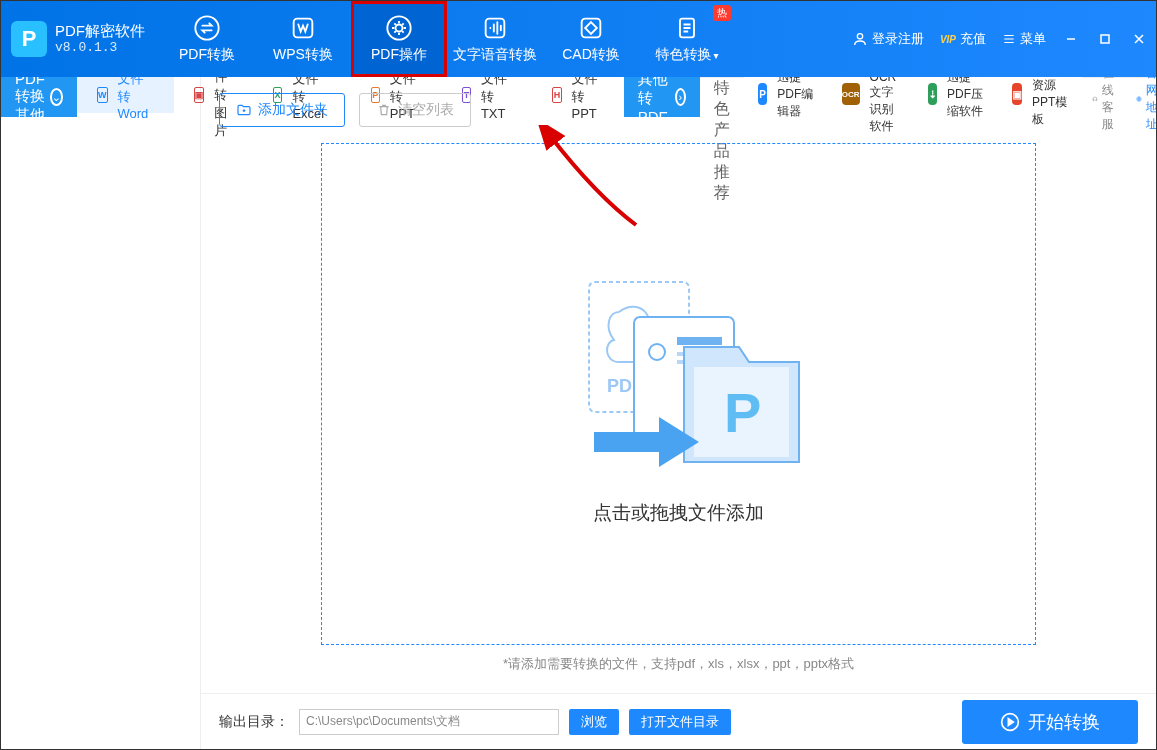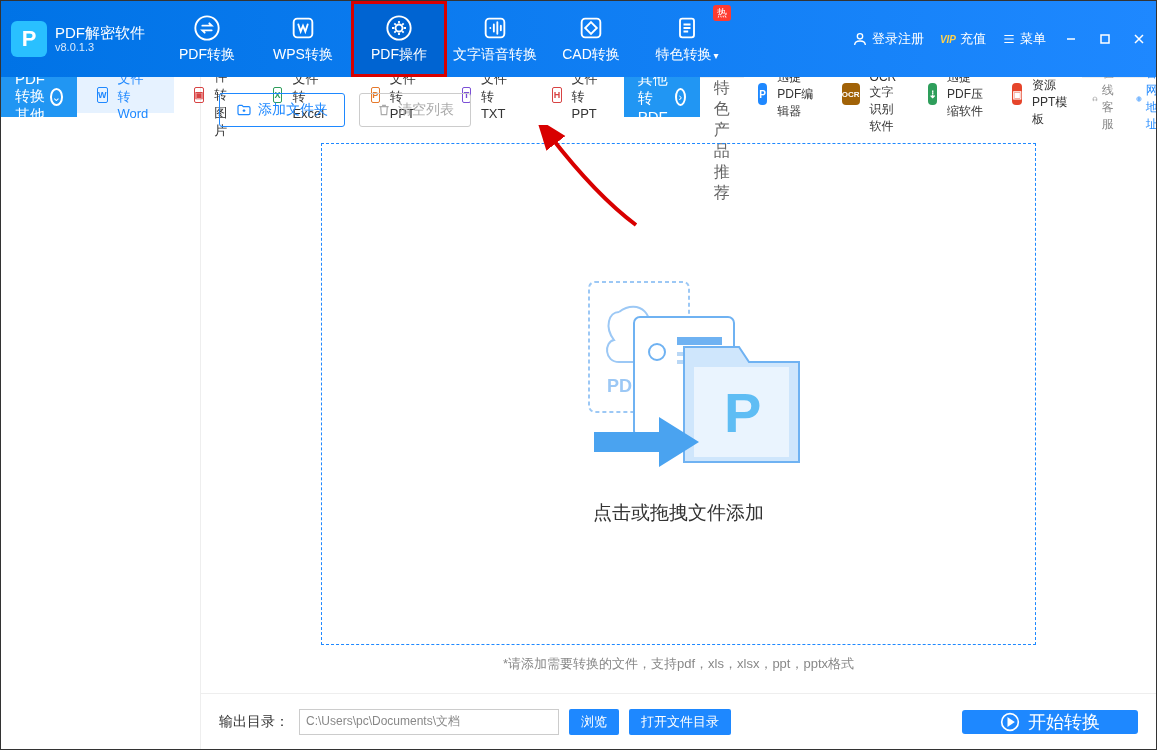--- a/index.html
+++ b/index.html
@@ -6,21 +6,21 @@
 body { width: 1157px; height: 750px; overflow: hidden; background: #fff; border: 1px solid #333; }
 
 .header {
   height: 76px; background: linear-gradient(to right, #0073e6, #1e88ff);
   display: flex; align-items: center; color: #fff; position: relative;
 }
 .logo-block { display: flex; align-items: center; padding: 0 14px 0 10px; }
 .logo-box { width: 36px; height: 36px; background: #29c0ff; border-radius: 6px; display: flex; align-items: center; justify-content: center; margin-right: 8px; }
 .logo-box span { font-size: 22px; font-weight: bold; color: #fff; }
 .app-title { font-size: 15px; line-height: 1.1; }
-.app-version { font-size: 11px; opacity: .85; }
+.app-version { font-size: 13px; opacity: .85; font-family: Liberation Mono, monospace; }
 
 .tabs { display: flex; height: 100%; }
 .tab { width: 96px; display: flex; flex-direction: column; align-items: center; justify-content: center; gap: 4px; cursor: pointer; position: relative; }
 .tab.active-sel { background: #0064d2; box-shadow: 0 0 0 3px #d80000 inset; }
 .tab svg { width: 28px; height: 28px; }
 .tab-label { font-size: 14px; color: #fff; display: flex; align-items: center; gap: 2px;}
 .hot-badge { position: absolute; top: 4px; right: 4px; background: #ff3b30; color: #fff; font-size: 10px; padding: 1px 4px; border-radius: 3px; }
 
 .header-right { position: absolute; right: 8px; top: 0; height: 76px; display: flex; align-items: center; gap: 16px; font-size: 13px; }
 .header-right .item { display: flex; align-items: center; gap: 4px; cursor: pointer; }
@@ -55,21 +55,21 @@
 
 .dropzone-wrap { flex: 1; padding: 0 120px 20px; display: flex; flex-direction: column; align-items: center; }
 .dropzone { width: 100%; flex: 1; border: 1px dashed #1e88ff; display: flex; flex-direction: column; align-items: center; justify-content: center; gap: 18px; cursor: pointer; }
 .dz-title { font-size: 19px; color: #333; }
 .dz-hint { font-size: 13px; color: #888; margin-top: 10px; }
 
 .footer-bar { height: 56px; display: flex; align-items: center; padding: 0 18px; gap: 10px; font-size: 14px; border-top: 1px solid #eee; }
 .footer-bar .lbl { color: #333; }
 .footer-bar input { flex: 0 0 260px; height: 26px; border: 1px solid #ccc; padding: 0 6px; font-size: 12px; color: #888; }
 .sbtn { height: 26px; padding: 0 12px; background: #1e88ff; color: #fff; font-size: 13px; display: flex; align-items: center; cursor: pointer; border-radius: 2px; }
-.start-btn { margin-left: auto; height: 24px; padding: 0 38px; background: #1e88ff; color: #fff; font-size: 18px; display: flex; align-items: center; gap: 8px; cursor: pointer; border-radius: 3px; }
+.start-btn { margin-left: auto; height: 44px; padding: 0 38px; background: #1e88ff; color: #fff; font-size: 18px; display: flex; align-items: center; gap: 8px; cursor: pointer; border-radius: 3px; }
 
 .annotation-arrow { position: absolute; left: 335px; top: 48px; pointer-events: none; }
 
 .chev { width: 18px; height: 18px; border: 2px solid #fff; border-radius: 50%; display:flex; align-items:center; justify-content:center; font-size:11px;}
 .caret-down::after{content:"▾"; font-size:10px;}
 </style>
 </head>
 <body>
 
 <div class="header">

